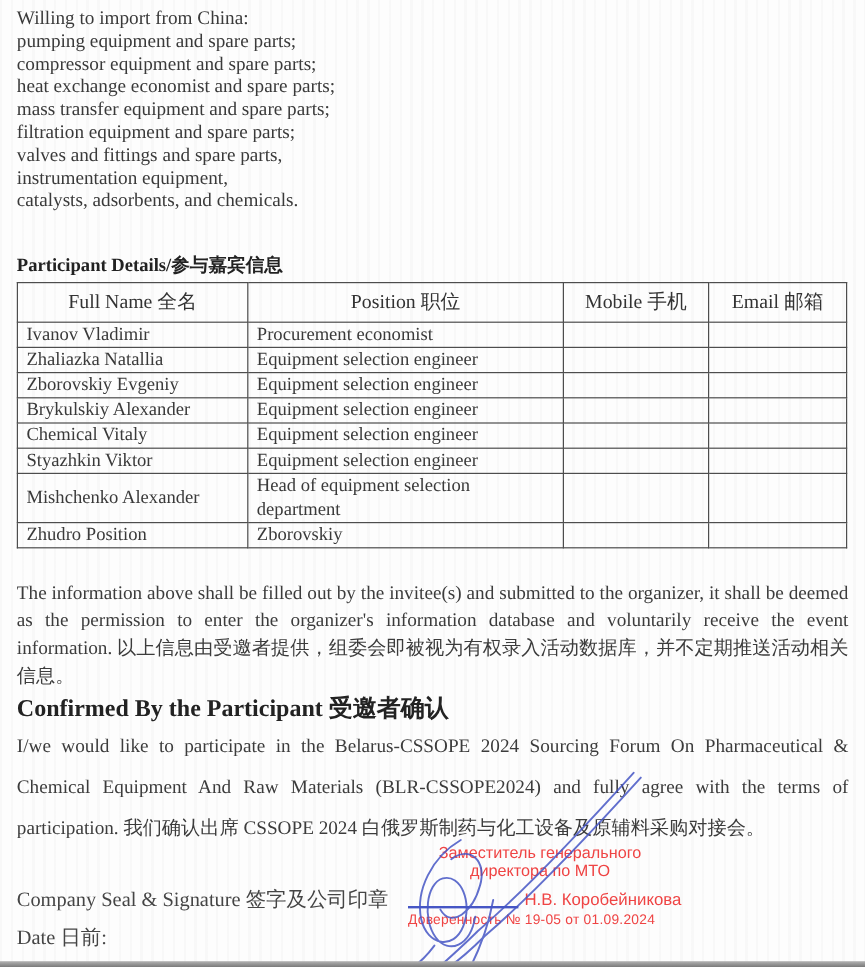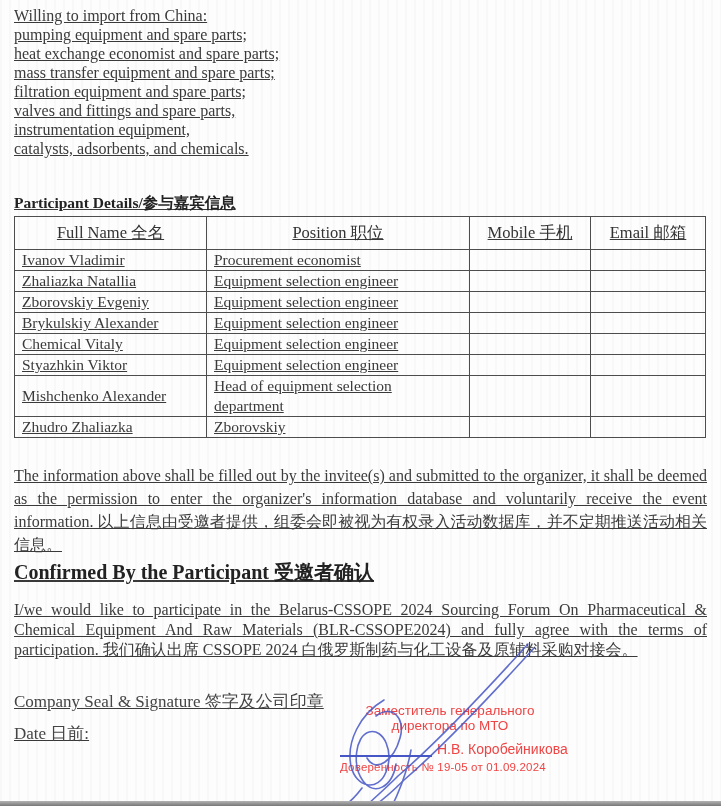--- a/index.html
+++ b/index.html
@@ -4,21 +4,21 @@
 <style>
   html,body { margin:0; padding:0; background:#ffffff; }
   .page {
     position:relative; width:721px; height:806px; background:#fdfdfd;
     font-family:"Liberation Serif", serif; color:#3a3a3a; overflow:hidden;
   }
   .page::before { 
     content:""; position:absolute; inset:0; pointer-events:none;
     background:repeating-linear-gradient(90deg, rgba(0,0,0,0.018) 0 2px, rgba(0,0,0,0) 2px 9px);
   }
-  .content { position:absolute; left:14px; top:6px; width:693px;text-decoration:underline; }
+  .content { position:absolute; left:14px; top:6px; width:693px; }
 
   .import-block { font-size:16px; line-height:19px; }
   .import-block .line { white-space:nowrap; }
 
   .section-heading {
     font-weight:bold; color:#222; font-size:15.5px; line-height:19px;
   }
   .heading-participants { margin-top:35px; margin-bottom:4px; }
 
   table.participants {
@@ -36,21 +36,21 @@
     height:32px; font-weight:normal; font-size:16.5px; color:#333;
   }
   table.participants td { height:20px; line-height:20px; text-align:left; }
   td.justify-cell { text-align:justify; line-height:20px; padding-top:1px; padding-bottom:1px; }
 
   .para {
     margin:0; font-size:16px; text-align:justify; color:#3c3c3c;
   }
   .notice-para { margin-top:26px; line-height:23px; width:693px; }
   .heading-confirm { margin-top:7px; font-size:20px; }
-  .confirm-para { margin-top:18px; line-height:20px; width:693px; }
+  .confirm-para { margin-top:5px; line-height:34px; width:693px; }
 
   .footer-line { font-size:17px; color:#454545; }
   .seal-line { margin-top:30px; }
   .date-line { margin-top:9px; }
 
   .stamp {
     position:absolute; left:340px; top:703px; width:265px;
     font-family:"Liberation Sans", sans-serif; color:#ef4444;
     font-weight:400; font-size:13.5px; line-height:15px;
     pointer-events:none;
@@ -70,20 +70,21 @@
 </style>
 </head>
 <body>
 
 <div class="page">
   <div class="content">
 
     <div class="import-block">
       <div class="line">Willing to import from China:</div>
       <div class="line">pumping equipment and spare parts;</div>
+      <div class="line">compressor equipment and spare parts;</div>
       <div class="line">heat exchange economist and spare parts;</div>
       <div class="line">mass transfer equipment and spare parts;</div>
       <div class="line">filtration equipment and spare parts;</div>
       <div class="line">valves and fittings and spare parts,</div>
       <div class="line">instrumentation equipment,</div>
       <div class="line">catalysts, adsorbents, and chemicals.</div>
     </div>
 
     <div class="section-heading heading-participants">Participant Details/参与嘉宾信息</div>
 
@@ -139,21 +140,21 @@
           <td></td>
           <td></td>
         </tr>
         <tr>
           <td>Mishchenko Alexander</td>
           <td class="justify-cell">Head of equipment selection department</td>
           <td></td>
           <td></td>
         </tr>
         <tr>
-          <td>Zhudro Zhaliazka</td>
+          <td>Zhudro Position</td>
           <td>Zborovskiy</td>
           <td></td>
           <td></td>
         </tr>
       </tbody>
     </table>
 
     <p class="para notice-para">The information above shall be filled out by the invitee(s) and submitted to the organizer, it shall be deemed as the permission to enter the organizer's information database and voluntarily receive the event information. 以上信息由受邀者提供，组委会即被视为有权录入活动数据库，并不定期推送活动相关信息。</p>
 
     <div class="section-heading heading-confirm">Confirmed By the Participant 受邀者确认</div>

